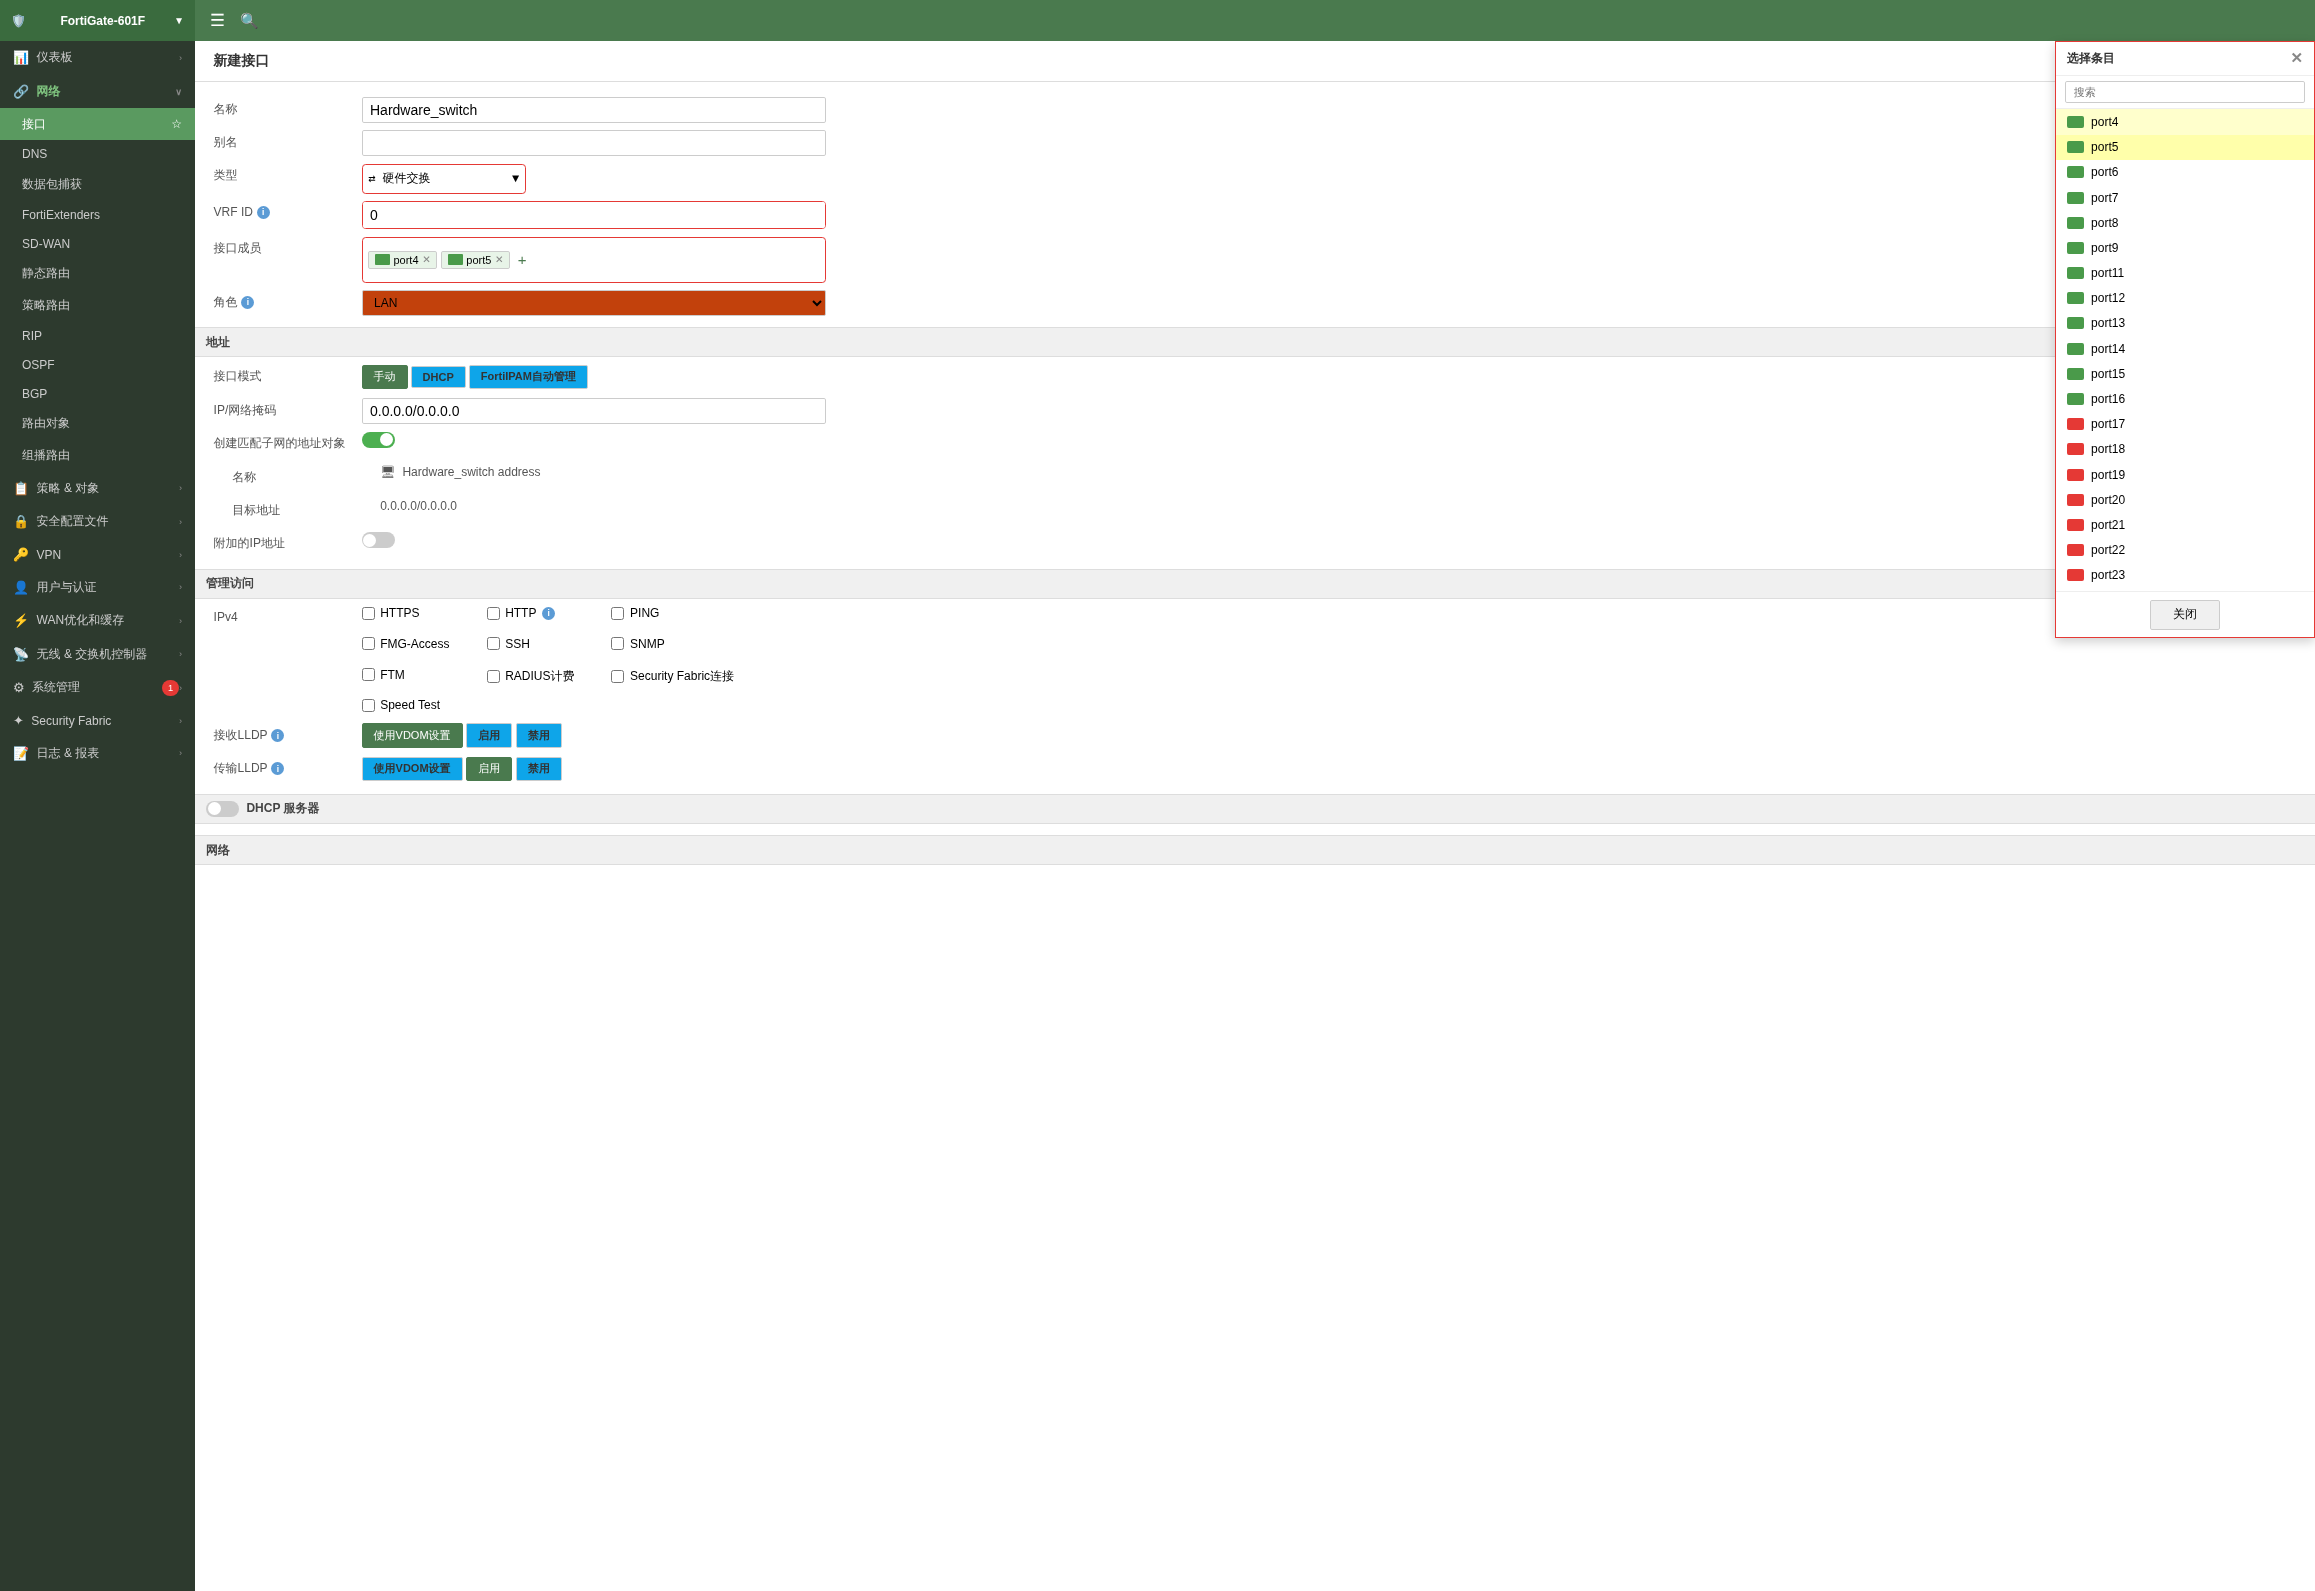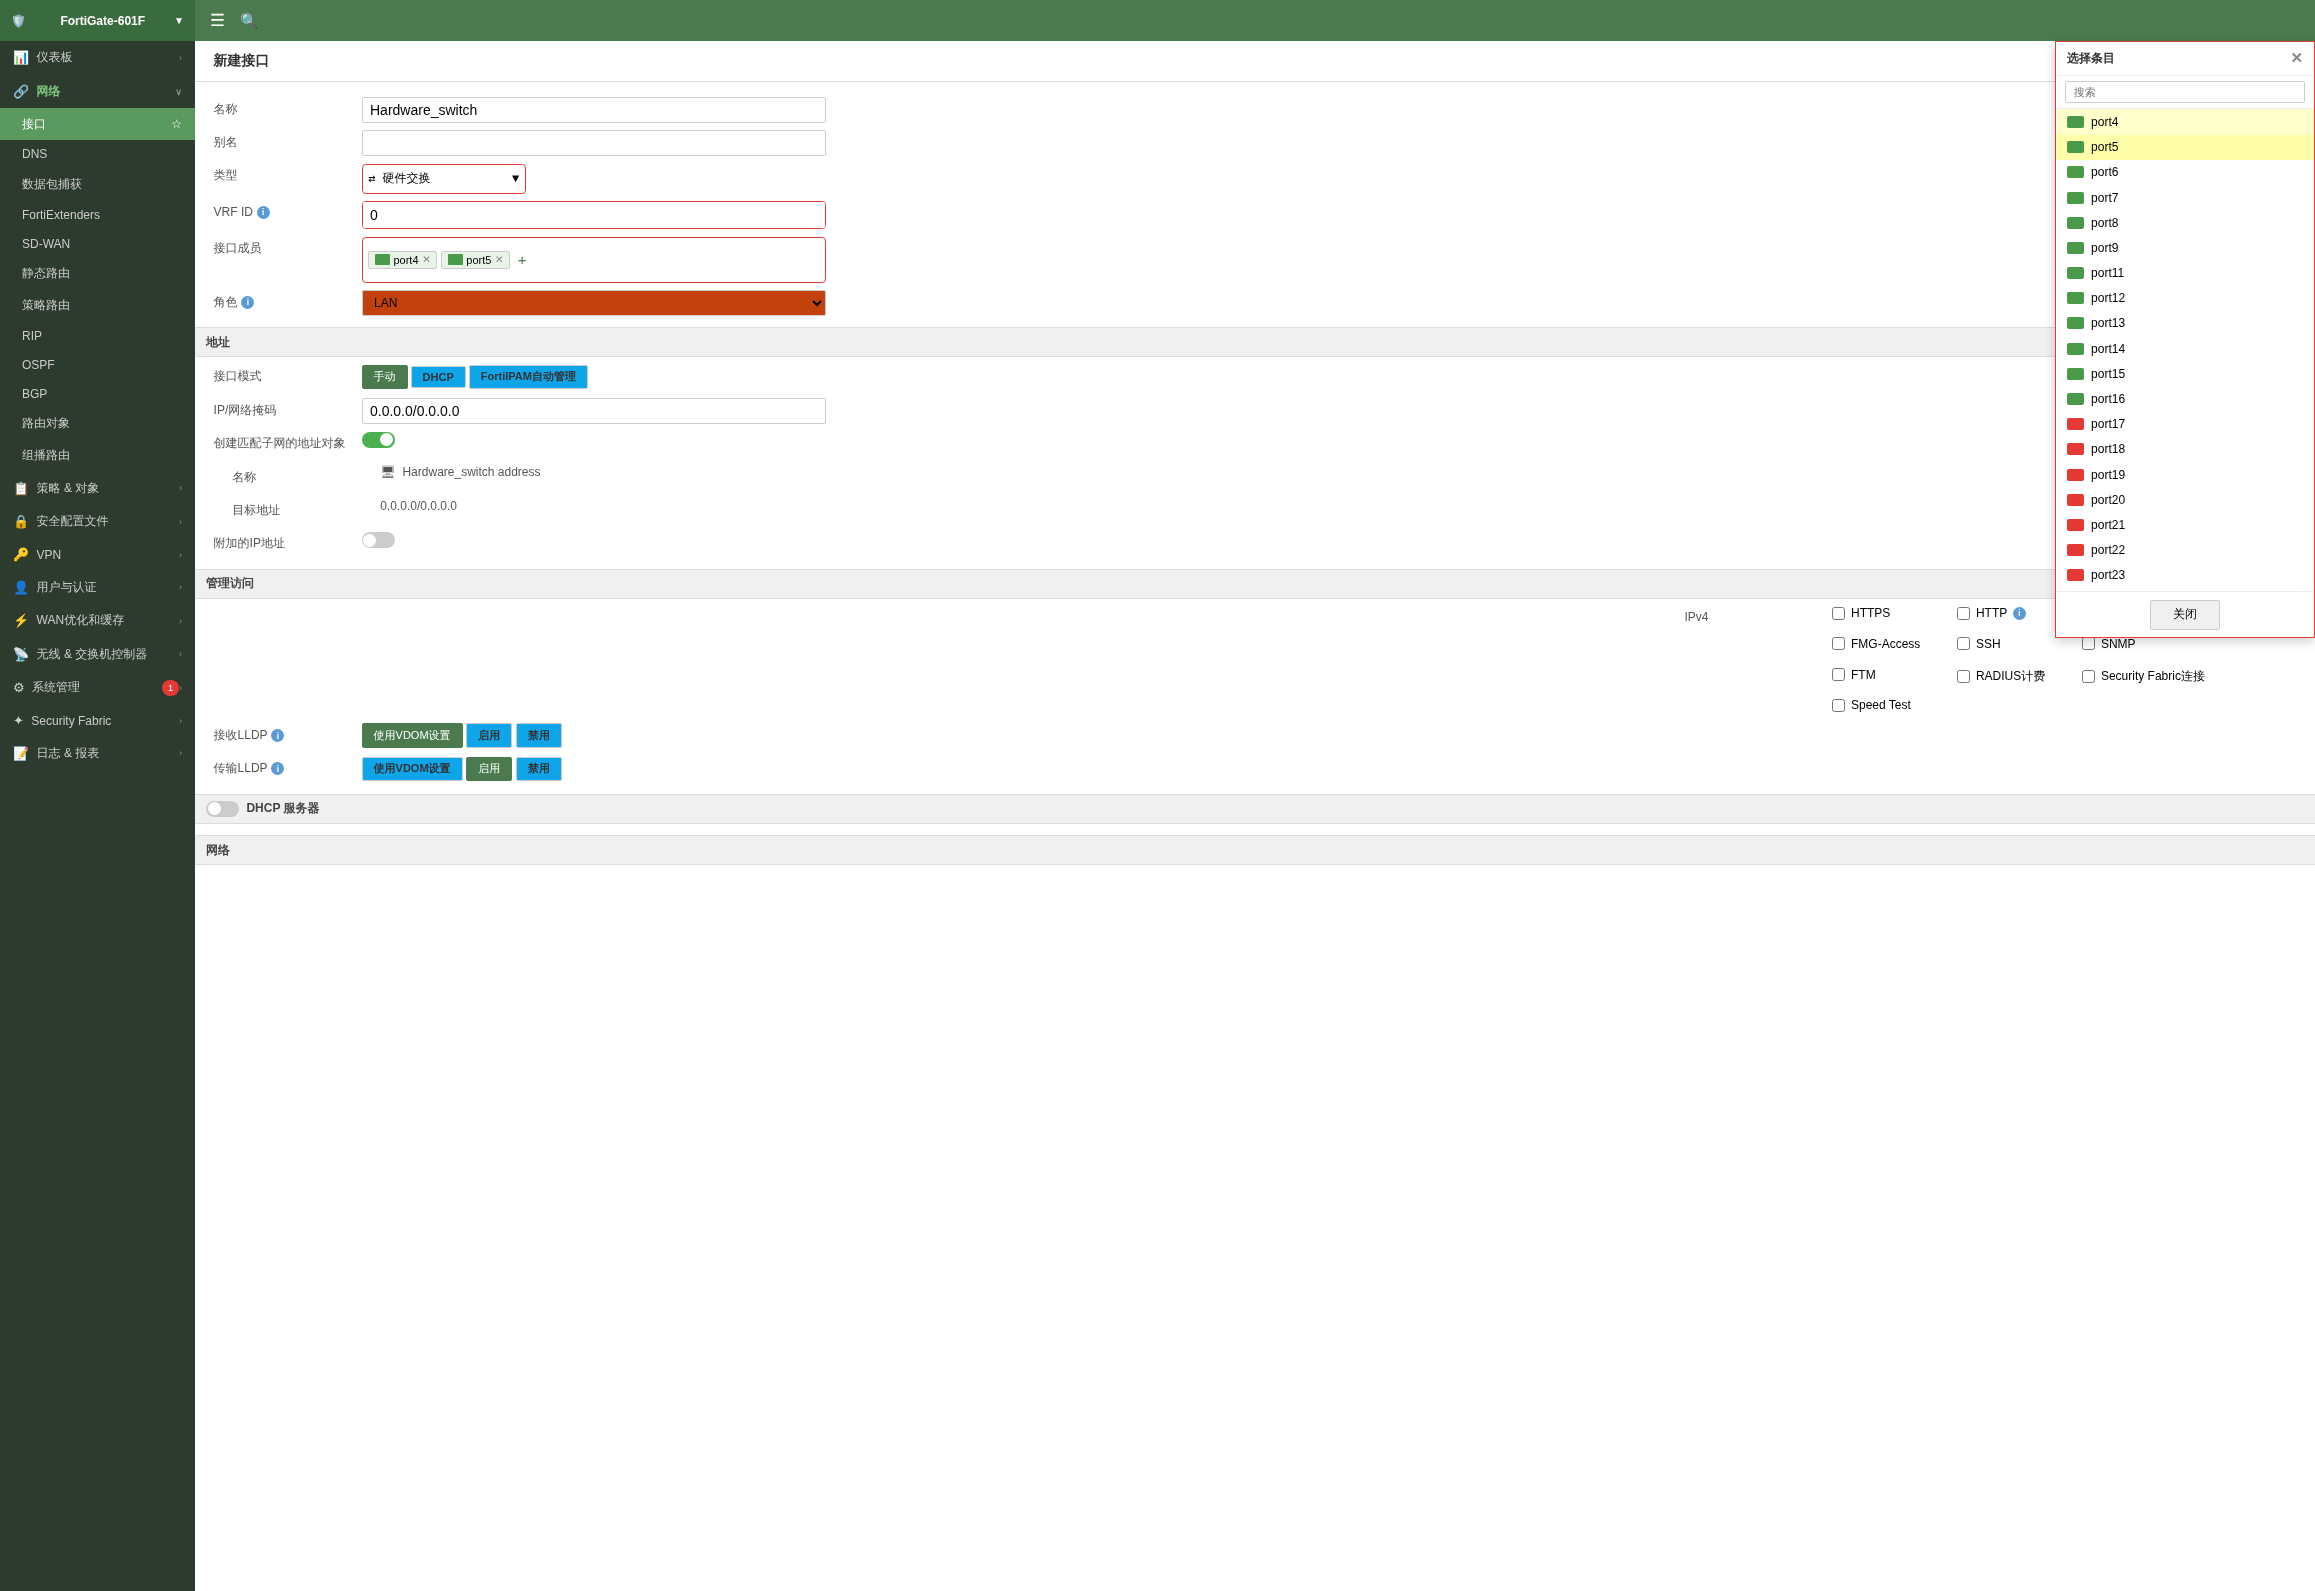--- a/index.html
+++ b/index.html
@@ -618,21 +618,21 @@
 
     <div class="form-row">
       <div class="form-label">附加的IP地址</div>
       <div class="form-control">
         <div class="toggle off"></div>
       </div>
     </div>
 
     <div class="form-section-title">管理访问</div>
 
-    <div class="form-row" style="align-items:flex-start;justify-content:flex-end;">
+    <div class="form-row" style="align-items:flex-start;">
       <div class="form-label">IPv4</div>
       <div class="form-control">
         <div class="mgmt-section">
           <div class="mgmt-col">
             <label class="checkbox-row">
               <input type="checkbox" style="">
               <span>HTTPS</span>
             </label>
             <label class="checkbox-row">
               <input type="checkbox" style="">

